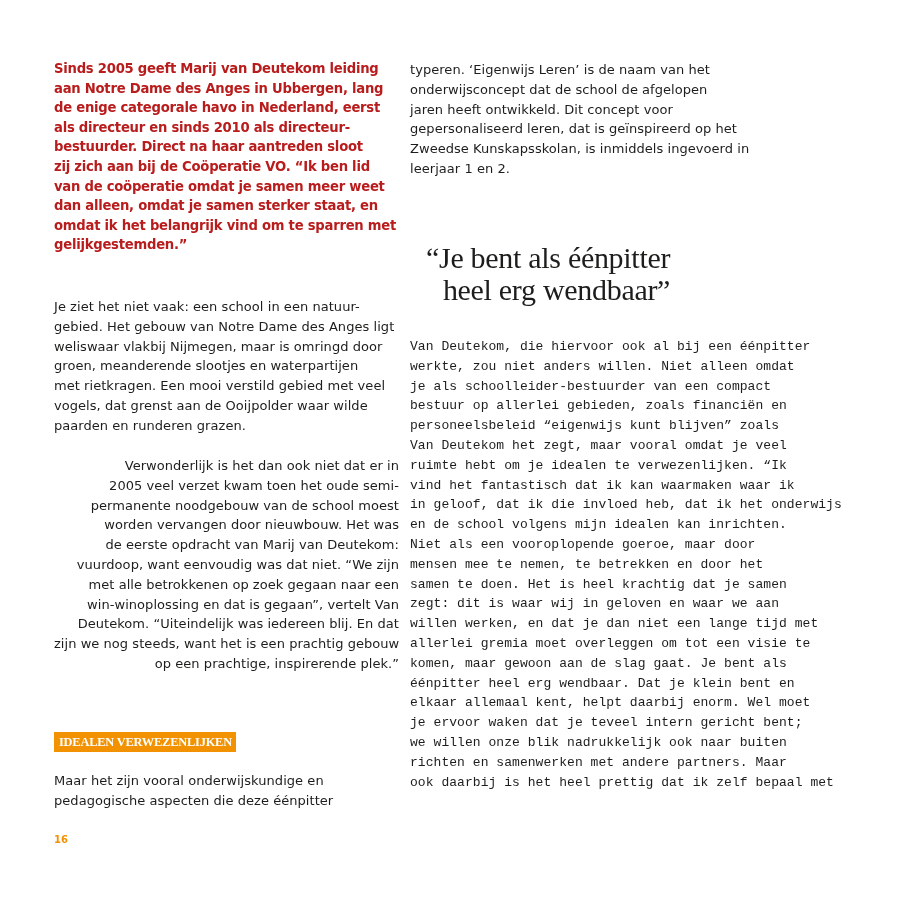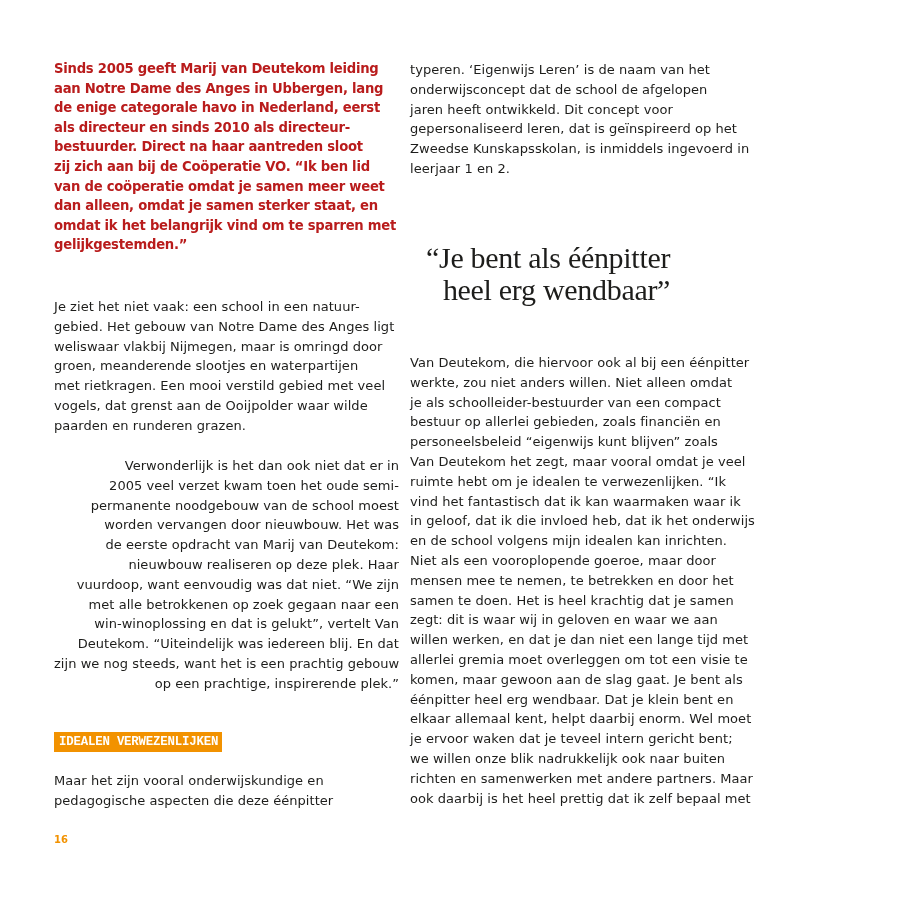--- a/index.html
+++ b/index.html
@@ -48,21 +48,21 @@
     }
     .para .ln { display: block; white-space: nowrap; }
     .intro .ln { display: block; white-space: nowrap; }
 
     .section-heading {
       position: absolute;
       top: 732px;
       left: 0;
       background: #f29200;
       color: #ffffff;
-      font-family: Liberation Mono, monospace;
+      font-family: Liberation Serif, serif;
       font-weight: bold;
       font-size: 12.4px;
       line-height: 20px;
       height: 20px;
       padding: 0 4px 0 5px;
       letter-spacing: -0.2px;
       white-space: nowrap;
     }
     .page-number {
       position: absolute;
@@ -114,24 +114,23 @@
     <span class="ln">vogels, dat grenst aan de Ooijpolder waar wilde</span>
     <span class="ln">paarden en runderen grazen.</span>
   </p>
 
   <p class="para" style="top: 456px; text-align: right;">
     <span class="ln">Verwonderlijk is het dan ook niet dat er in</span>
     <span class="ln">2005 veel verzet kwam toen het oude semi-</span>
     <span class="ln">permanente noodgebouw van de school moest</span>
     <span class="ln">worden vervangen door nieuwbouw. Het was</span>
     <span class="ln">de eerste opdracht van Marij van Deutekom:</span>
-    <span class="ln">nieuwbouw realiseren op deze plek. Haar</span>
     <span class="ln">vuurdoop, want eenvoudig was dat niet. “We zijn</span>
     <span class="ln">met alle betrokkenen op zoek gegaan naar een</span>
-    <span class="ln">win-winoplossing en dat is gelukt”, vertelt Van</span>
+    <span class="ln">win-winoplossing en dat is gegaan”, vertelt Van</span>
     <span class="ln">Deutekom. “Uiteindelijk was iedereen blij. En dat</span>
     <span class="ln">zijn we nog steeds, want het is een prachtig gebouw</span>
     <span class="ln">op een prachtige, inspirerende plek.”</span>
   </p>
 
   <div class="section-heading">IDEALEN VERWEZENLIJKEN</div>
 
   <p class="para" style="top: 771px;">
     <span class="ln">Maar het zijn vooral onderwijskundige en</span>
     <span class="ln">pedagogische aspecten die deze éénpitter</span>
@@ -148,21 +147,21 @@
     <span class="ln">gepersonaliseerd leren, dat is geïnspireerd op het</span>
     <span class="ln">Zweedse Kunskapsskolan, is inmiddels ingevoerd in</span>
     <span class="ln">leerjaar 1 en 2.</span>
   </p>
 
   <p class="pullquote">
     <span class="ln">“Je bent als éénpitter</span>
     <span class="ln ln2">heel erg wendbaar”</span>
   </p>
 
-  <p class="para" style="top: 353px;">
+  <p class="para" style="top: 337px; font-family: Liberation Mono, monospace;">
     <span class="ln">Van Deutekom, die hiervoor ook al bij een éénpitter</span>
     <span class="ln">werkte, zou niet anders willen. Niet alleen omdat</span>
     <span class="ln">je als schoolleider-bestuurder van een compact</span>
     <span class="ln">bestuur op allerlei gebieden, zoals financiën en</span>
     <span class="ln">personeelsbeleid “eigenwijs kunt blijven” zoals</span>
     <span class="ln">Van Deutekom het zegt, maar vooral omdat je veel</span>
     <span class="ln">ruimte hebt om je idealen te verwezenlijken. “Ik</span>
     <span class="ln">vind het fantastisch dat ik kan waarmaken waar ik</span>
     <span class="ln">in geloof, dat ik die invloed heb, dat ik het onderwijs</span>
     <span class="ln">en de school volgens mijn idealen kan inrichten.</span>

